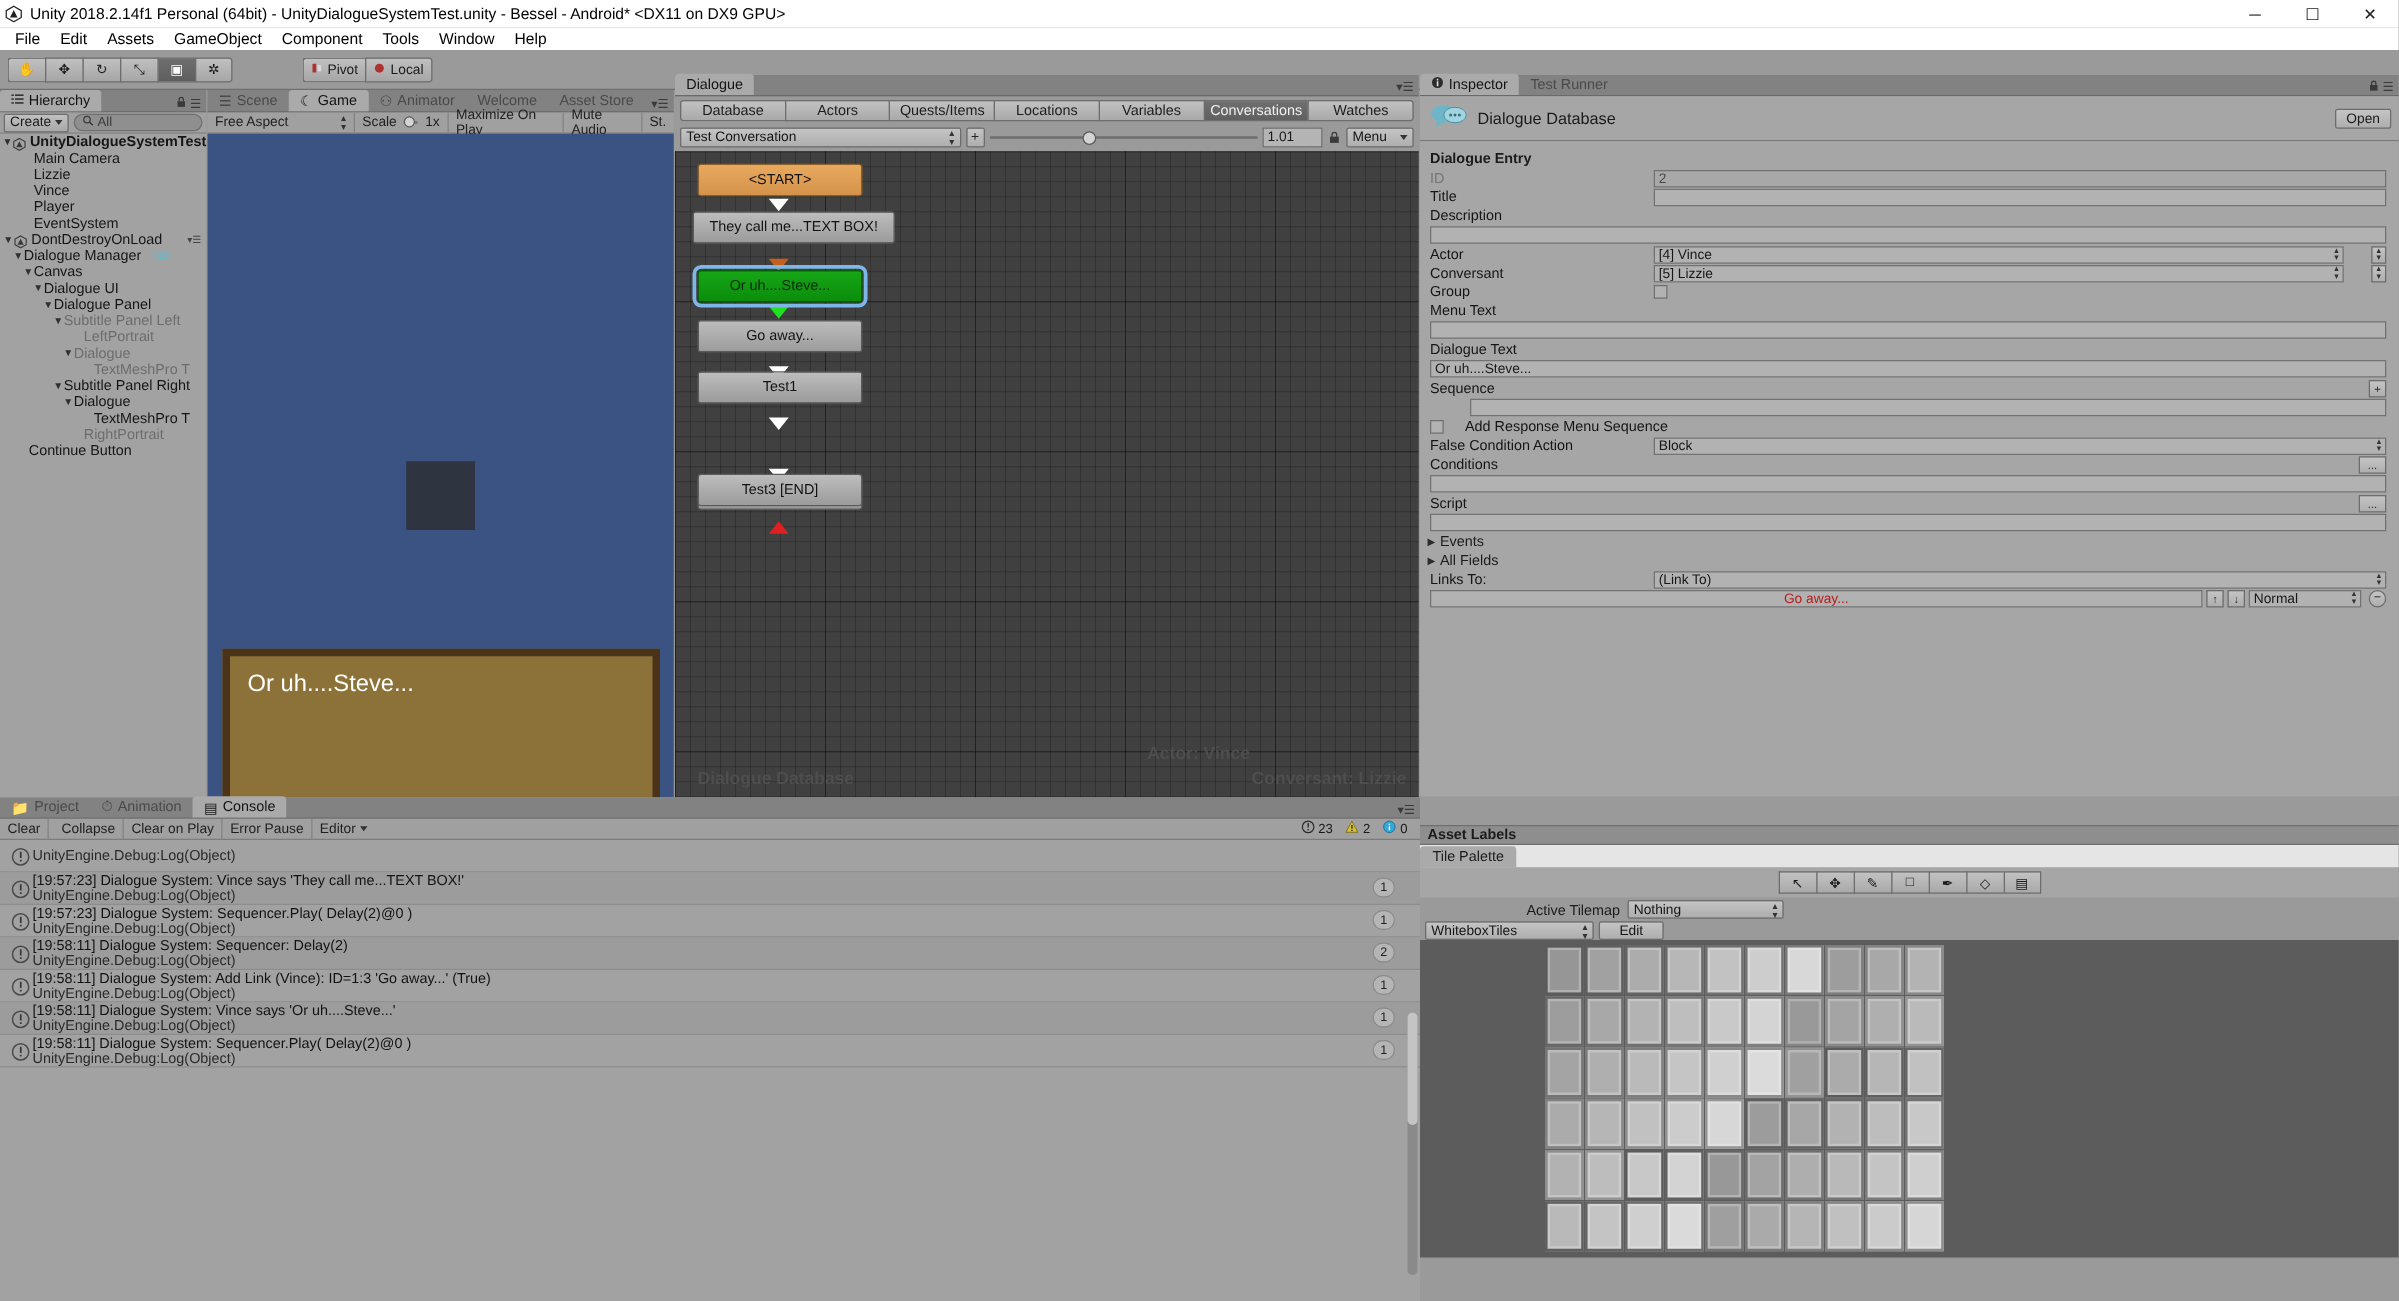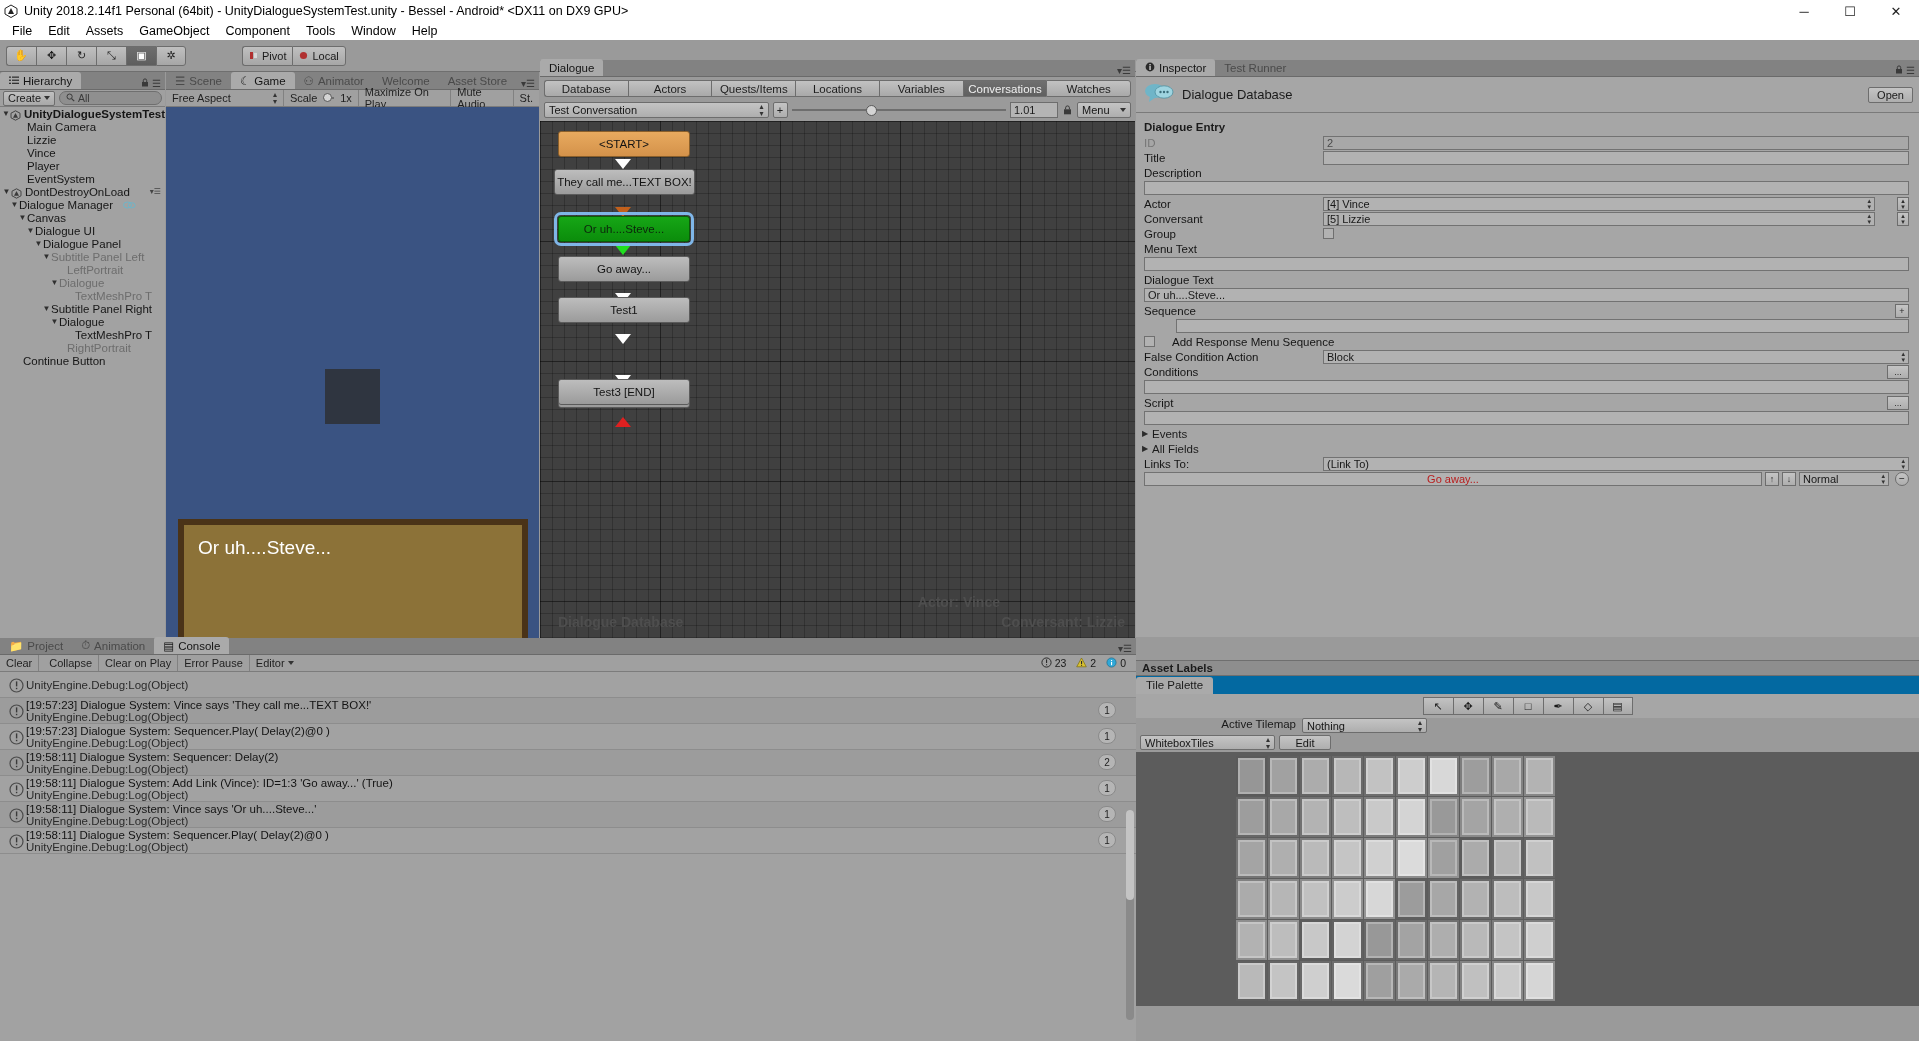--- a/index.html
+++ b/index.html
@@ -188,27 +188,27 @@
   .stepper { width:12px; display:flex; flex-direction:column; align-items:center; justify-content:center; font-size:7px; line-height:6px; color:#2f2f2f;
     background:linear-gradient(#c4c4c4,#aeaeae); border:1px solid #6d6d6d; height:14px; margin-right:10px;}
   .linkrow { display:flex; align-items:center; height:15px; padding-left:8px; gap:3px; }
   .linkname { flex:1; height:14px; background:#b2b2b2; border:1px solid #727272; display:flex; align-items:center; justify-content:center; font-size:11px; color:#b81d1d;}
   .sq { width:14px; height:14px; background:linear-gradient(#c4c4c4,#aeaeae); border:1px solid #6d6d6d; display:flex; align-items:center; justify-content:center; font-size:9px; color:#2b2b2b;}
   .minusbtn { width:14px; height:14px; border-radius:50%; background:linear-gradient(#c4c4c4,#aeaeae); border:1px solid #6d6d6d; display:flex;align-items:center;justify-content:center;font-size:10px;margin-right:10px;}
 
   
   #assetlabels { left:1136px; top:660px; width:783px; height:381px; background:#9a9a9a; }
   .alhead { height:16px; background:#8e8e8e; border-top:1px solid #6f6f6f; border-bottom:1px solid #6f6f6f; display:flex; align-items:center; padding-left:6px; font-weight:bold; font-size:11.5px;}
-  .tphead { height:18px; background:#0369a1; display:flex; align-items:center; }
+  .tphead { height:18px; background:#e5e5e5; display:flex; align-items:flex-end; }
   .tptab { height:17px; padding:0 10px; background:#aaaaaa; display:flex; align-items:center; font-size:11.5px; border-radius:3px 3px 0 0;}
   .tptools { height:24px; display:flex; align-items:center; justify-content:center; gap:0; background:#a6a6a6;}
   .ttool { width:30px;height:18px; background:linear-gradient(#c2c2c2,#a9a9a9); border:1px solid #6d6d6d; border-right-width:0;
      display:flex;align-items:center;justify-content:center; font-size:11px;}
   .ttool:last-child{border-right-width:1px;}
-  .tprow { display:flex; align-items:flex-start; height:17px; font-size:11.5px; }
+  .tprow { display:flex; align-items:flex-end; height:17px; font-size:11.5px; }
 
   
   #console { left:0; top:638px; width:1136px; height:403px; }
   .cbody { background:#a2a2a2; height:100%; overflow:hidden; position:relative;}
   .logrow { display:flex; align-items:flex-start; height:26px; border-bottom:1px solid #8d8d8d; padding-left:6px; position:relative;}
   .logrow.alt { background:#9c9c9c; }
   .logicon { width:20px; flex:none; display:flex; align-items:center; justify-content:center; height:26px;}
   .logtxt { display:flex; flex-direction:column; justify-content:center; height:26px; font-size:11.5px; color:#131313; }
   .logtxt .l2 { color:#2a2a2a; }
   .logcount { position:absolute; right:20px; top:4px; width:18px; height:16px; background:#b5b5b5; border:1px solid #8a8a8a; border-radius:8px;
@@ -601,21 +601,21 @@
       <div class="arrow o" style="left:75px; top:86px;"></div>
       <div class="arrow g" style="left:75px; top:124px;"></div>
       <div class="arrow w" style="left:75px; top:172px;"></div>
       <div class="arrow w" style="left:75px; top:213px;"></div>
       <div class="arrow w" style="left:75px; top:254px;"></div>
       <div class="arrow r" style="left:75px; top:296px;"></div>
 
       <div class="node start" style="left:18px; top:10px;">
         <span>&lt;START&gt;</span>
       </div>
-      <div class="node" style="left:14px; top:48px; width:141px;">
+      <div class="node" style="left:14px; top:48px; width:162px;">
         <span>They call me...TEXT BOX!</span>
       </div>
       <div class="node sel" style="left:18px; top:95px;">
         <span>Or uh....Steve...</span>
       </div>
       <div class="node" style="left:18px; top:135px;">
         <span>Go away...</span>
       </div>
       <div class="node" style="left:18px; top:176px;">
         <span>Test1</span>

